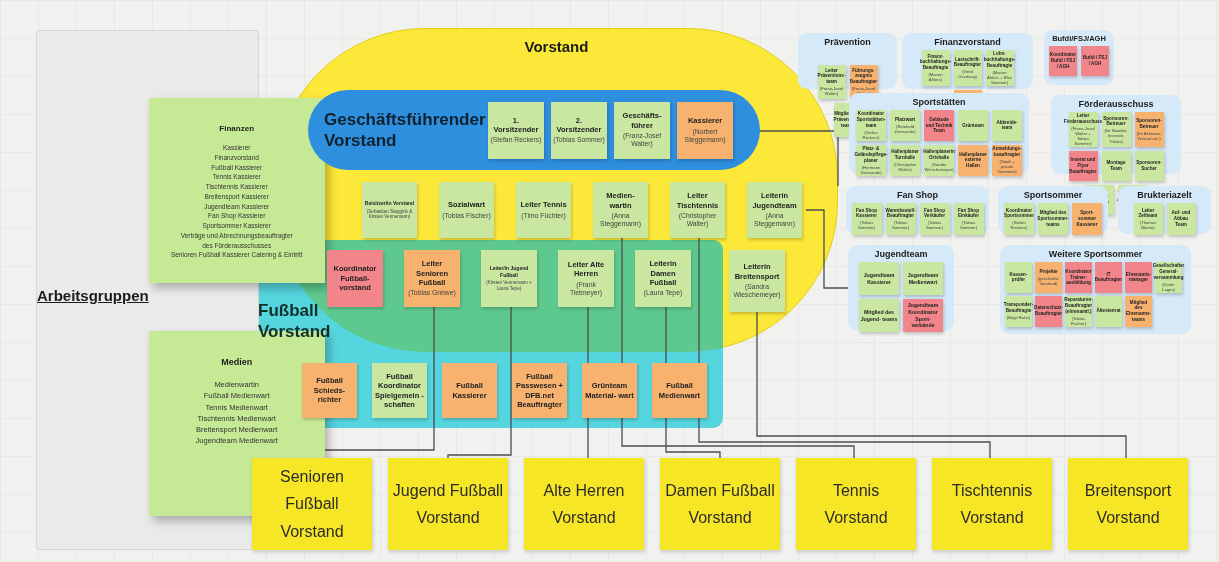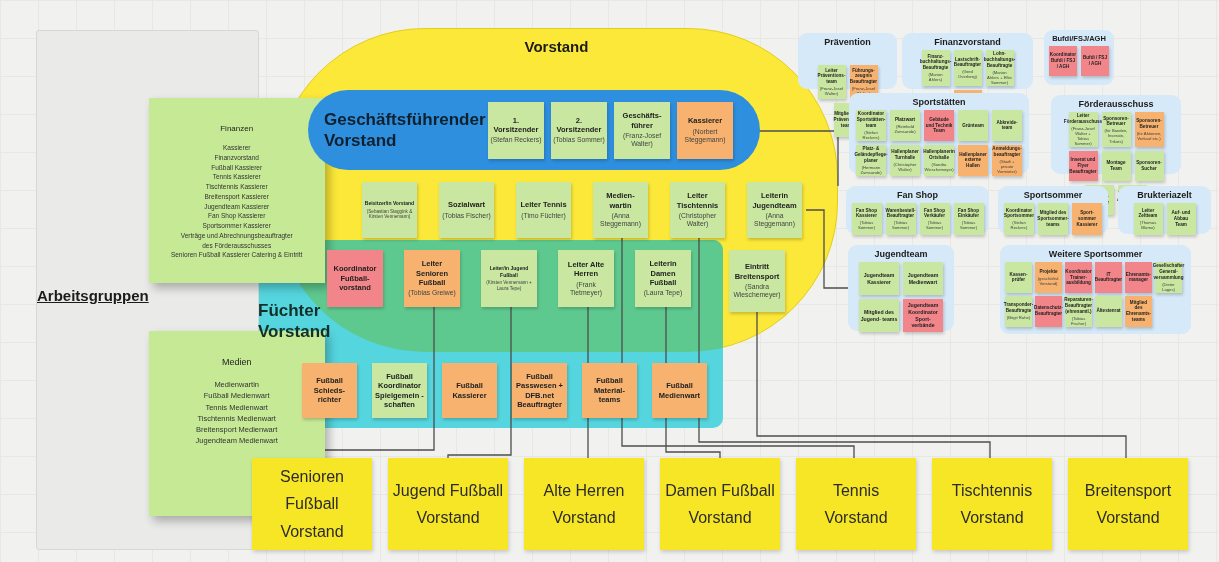--- a/index.html
+++ b/index.html
@@ -13,21 +13,21 @@
   }
   .abs{position:absolute;box-sizing:border-box;}
   
   .sidebar{left:36px;top:30px;width:223px;height:520px;background:#eaeae8;
     border:1px solid #d7d7d4;border-radius:3px;z-index:2;display:flex;flex-direction:row;align-items:center;}
   .sidebar-title{margin-top:10px;font-size:15px;font-weight:bold;text-decoration:underline;color:#1c1c1c;}
   .sticky{width:176px;height:185px;background:#c6e996;box-shadow:4px 5px 9px rgba(0,0,0,.28);
     display:flex;flex-direction:column;align-items:center;text-align:center;box-sizing:border-box;}
   .sticky-0{margin-top:34px;}
   .sticky-1{margin-top:48px;}
-  .sticky-title{font-weight:normal;color:#222;}
+  .sticky-title{font-weight:bold;color:#222;}
   .sticky-0 .sticky-title{font-size:8px;margin:26px 0 10px;}
   .sticky-1 .sticky-title{font-size:9px;margin:26px 0 12px;}
   .sticky-line{color:#333;}
   .sticky-0 .sticky-line{font-size:6.5px;line-height:1.5;}
   .sticky-1 .sticky-line{font-size:7.5px;line-height:1.5;}
   
   .ellipse{left:275px;top:28px;width:563px;height:324px;background:#fce838;border-radius:150px;
     border:1px solid #e3ce17;z-index:0;}
   .vorstand-title{left:275px;top:38px;width:563px;text-align:center;font-size:15px;font-weight:bold;color:#1c1c1c;z-index:2;}
   .gf-pill{left:308px;top:90px;width:452px;height:80px;background:#2e8fdf;border-radius:42px;z-index:2;
@@ -187,21 +187,21 @@
     </div>
     <div class="note c-g">
       <div class="nt">Leiterin Jugendteam</div>
       <div class="ns">(Anna Steggemann)</div>
     </div>
   </div>
 
 <div class="abs teal">
   <div class="teal-green"></div>
 </div>
-<div class="abs fussball-title">Füchter Vorstand</div>
+<div class="abs fussball-title">Fußball Vorstand</div>
 <div class="abs f-row1 notes-lg">
     <div class="note c-r">
       <div class="nt">Koordinator Fußball- vorstand</div>
     </div>
     <div class="note c-o">
       <div class="nt">Leiter Senioren Fußball</div>
       <div class="ns">(Tobias Greiwe)</div>
     </div>
     <div class="note c-g sz-xs">
       <div class="nt">Leiter/in Jugend Fußball</div>
@@ -223,30 +223,30 @@
     <div class="note c-g">
       <div class="nt">Fußball Koordinator Spielgemein -schaften</div>
     </div>
     <div class="note c-o">
       <div class="nt">Fußball Kassierer</div>
     </div>
     <div class="note c-o">
       <div class="nt">Fußball Passwesen + DFB.net Beauftragter</div>
     </div>
     <div class="note c-o">
-      <div class="nt">Fußball Material- teams</div>
+      <div class="nt">Grünteam Material- wart</div>
     </div>
     <div class="note c-o">
       <div class="nt">Fußball Medienwart</div>
     </div>
   </div>
 <div class="abs breiten-note-holder" style="left:729px;top:250px;z-index:2;">
   <div class="lg-nt">
       <div class="note c-g breiten-note">
-        <div class="nt">Eintritt Breitensport</div>
+        <div class="nt">Leiterin Breitensport</div>
         <div class="ns">(Sandra Wieschemeyer)</div>
       </div>
     </div>
 </div>
 
 <div class="abs cluster cl-praevention">
   <div class="cluster-title">Prävention</div>
     <div class="cluster-notes">
       <div class="note c-g">
         <div class="nt">Leiter Präventions- team</div>

